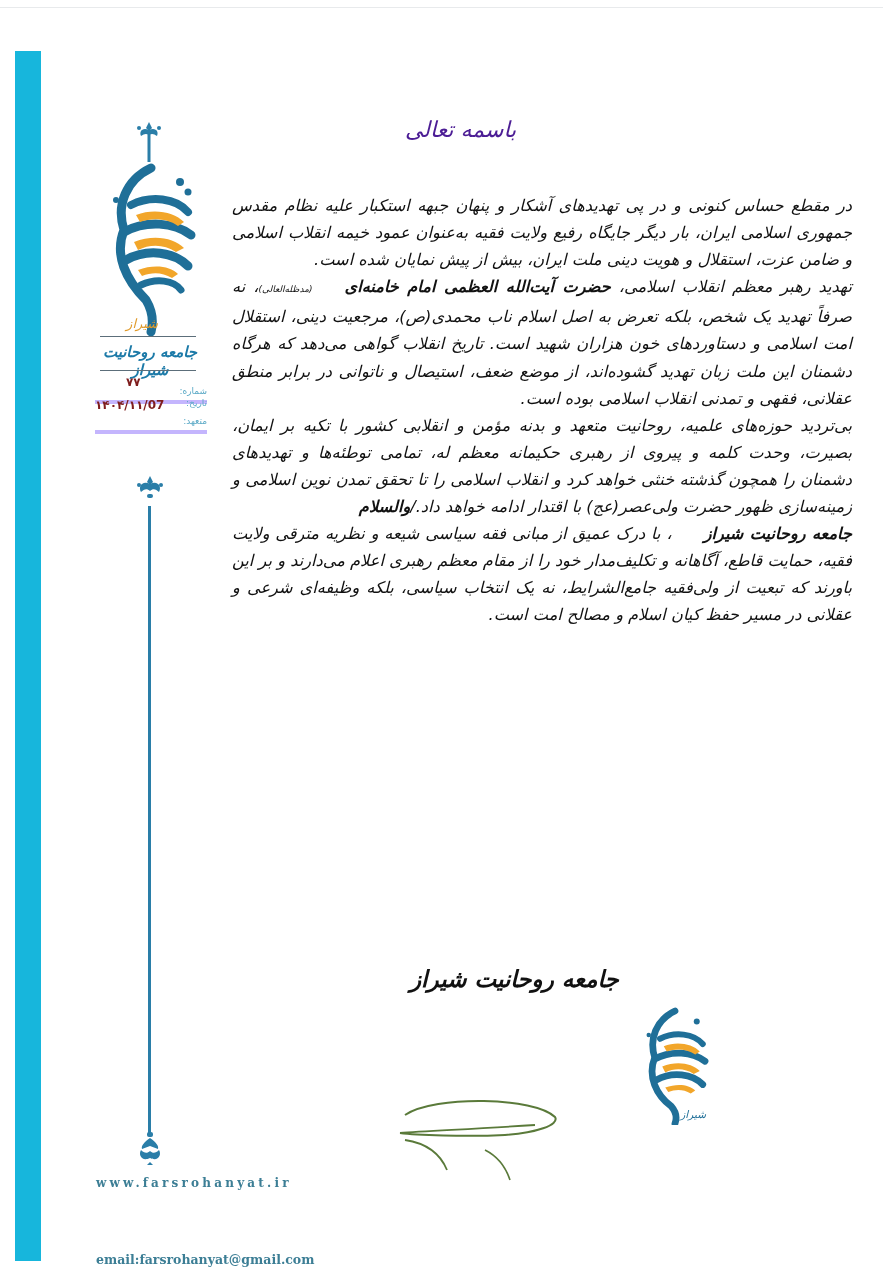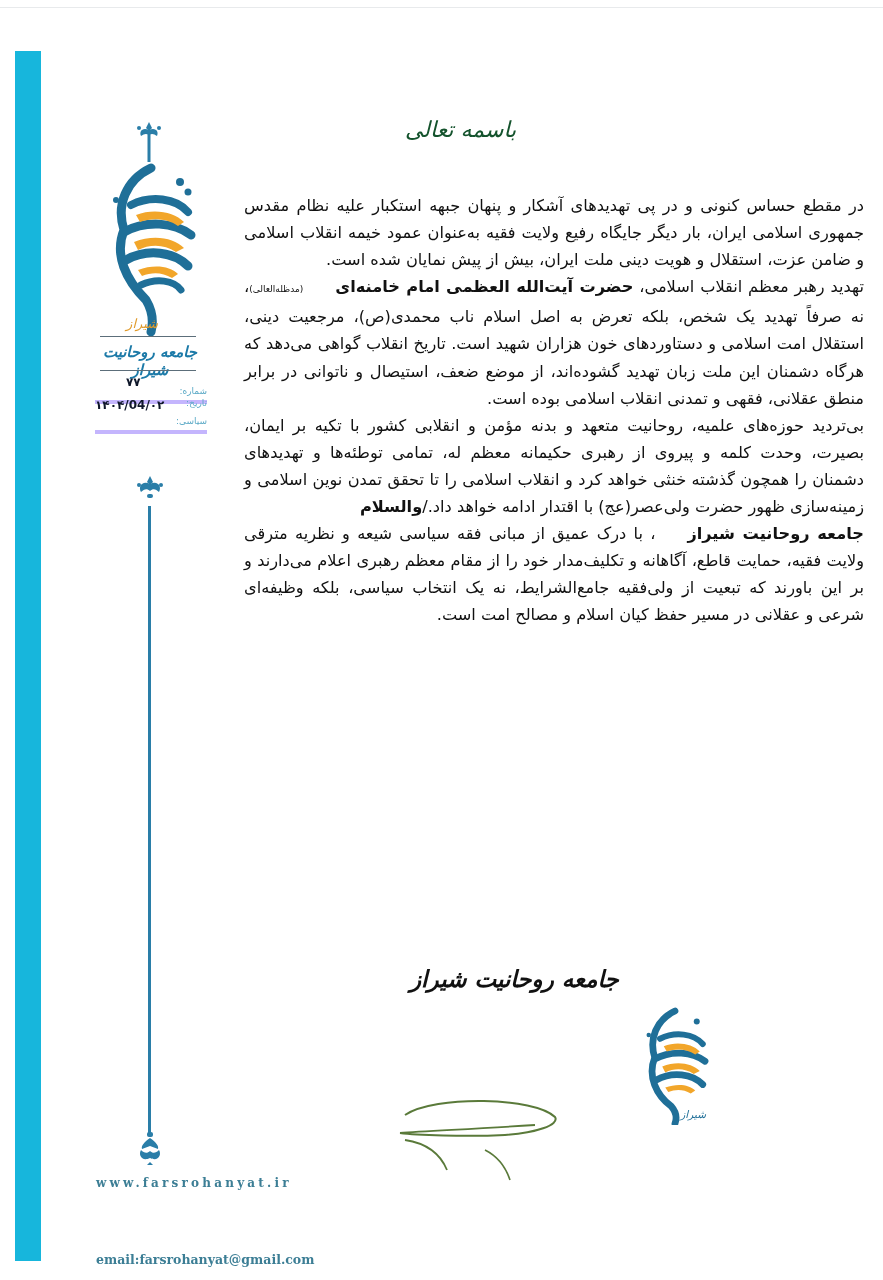--- a/index.html
+++ b/index.html
@@ -13,28 +13,28 @@
   .vline { position:absolute; left:148px; width:3px; background:#2a7ea8; }
   .logo { position:absolute; }
   .org-rule { position:absolute; left:100px; width:96px; height:1px; background:#5c6e7a; }
   .org-name { position:absolute; left:95px; top:343px; width:110px; text-align:center;
               font-family:"DejaVu Serif", serif; font-style:italic; font-weight:bold;
               color:#1c7aa8; font-size:15px; direction:rtl; }
   .meta-row { position:absolute; left:95px; width:112px; height:14px; direction:rtl;
               font-size:9px; color:#5aa9c6; border-bottom:4px solid #c4b5fd; }
   .meta-row .lbl { position:absolute; right:0; top:0; }
   .meta-val { position:absolute; font-family:"DejaVu Sans", sans-serif; font-weight:bold;
-              color:#0f172a; font-size:12px; }
+              color:#7f1d1d; font-size:12px; }
 
   .bismillah { position:absolute; left:405px; top:117px; font-family:"DejaVu Serif", serif;
-               font-style:italic; font-size:22px; color:#14532d; direction:rtl; }
+               font-style:italic; font-size:22px; color:#4c1d95; direction:rtl; }
 
-  .body-text { position:absolute; left:244px; top:192px; width:620px; direction:rtl;
+  .body-text { position:absolute; left:232px; top:192px; width:620px; direction:rtl;
                text-align:justify; text-align-last:right; font-size:16.2px; line-height:27.1px;
-               color:#111111; font-family:"DejaVu Sans", sans-serif; }
+               color:#111111; font-family:"DejaVu Sans", sans-serif;font-style:italic; }
   .body-text p { margin:0; }
   .body-text b { font-weight:bold;margin-left:32px; }
   .body-text .small { font-size:9px; }
 
   .signature-org { position:absolute; left:410px; top:965px; font-family:"DejaVu Serif", serif;
                    font-style:italic; font-weight:bold; font-size:23px; color:#111; direction:rtl; }
   .signature { position:absolute; left:395px; top:1095px; }
   .stamp { position:absolute; left:630px; top:1005px; }
 
   .website { position:absolute; left:96px; top:1176px; font-family:"DejaVu Serif", serif;
@@ -76,26 +76,26 @@
 </svg>
 
 <div class="org-rule" style="top:336px"></div>
 <div class="org-name">جامعه روحانیت شیراز</div>
 <div class="org-rule" style="top:370px"></div>
 
 <div class="meta-val" style="left:126px;top:375px">۷۷</div>
 <div class="meta-row" style="top:386px">
   <span class="lbl">شماره:</span>
 </div>
-<div class="meta-val" style="left:95px;top:398px">۱۴۰۴/04/۰۲</div>
+<div class="meta-val" style="left:95px;top:398px">۱۴۰۴/۱۱/07</div>
 <div class="meta-row" style="top:398px;border-bottom:none">
   <span class="lbl">تاریخ:</span>
 </div>
 <div class="meta-row" style="top:416px">
-  <span class="lbl">سیاسی:</span>
+  <span class="lbl">متعهد:</span>
 </div>
 
 <svg class="ornament" style="left:128px;top:476px" width="44" height="34">
   <g fill="#2a7ea8">
     <path d="M22 0 L25 6 L22 9 L19 6 Z"></path>
     <path d="M22 8 C14 4 10 11 13 16 C16 13 19 12 22 15 C25 12 28 13 31 16 C34 11 30 4 22 8 Z"></path>
     <circle cx="11" cy="9" r="2"></circle>
       <circle cx="33" cy="9" r="2"></circle>
     <rect x="19" y="18" width="6" height="4" rx="2"></rect>
   </g>

